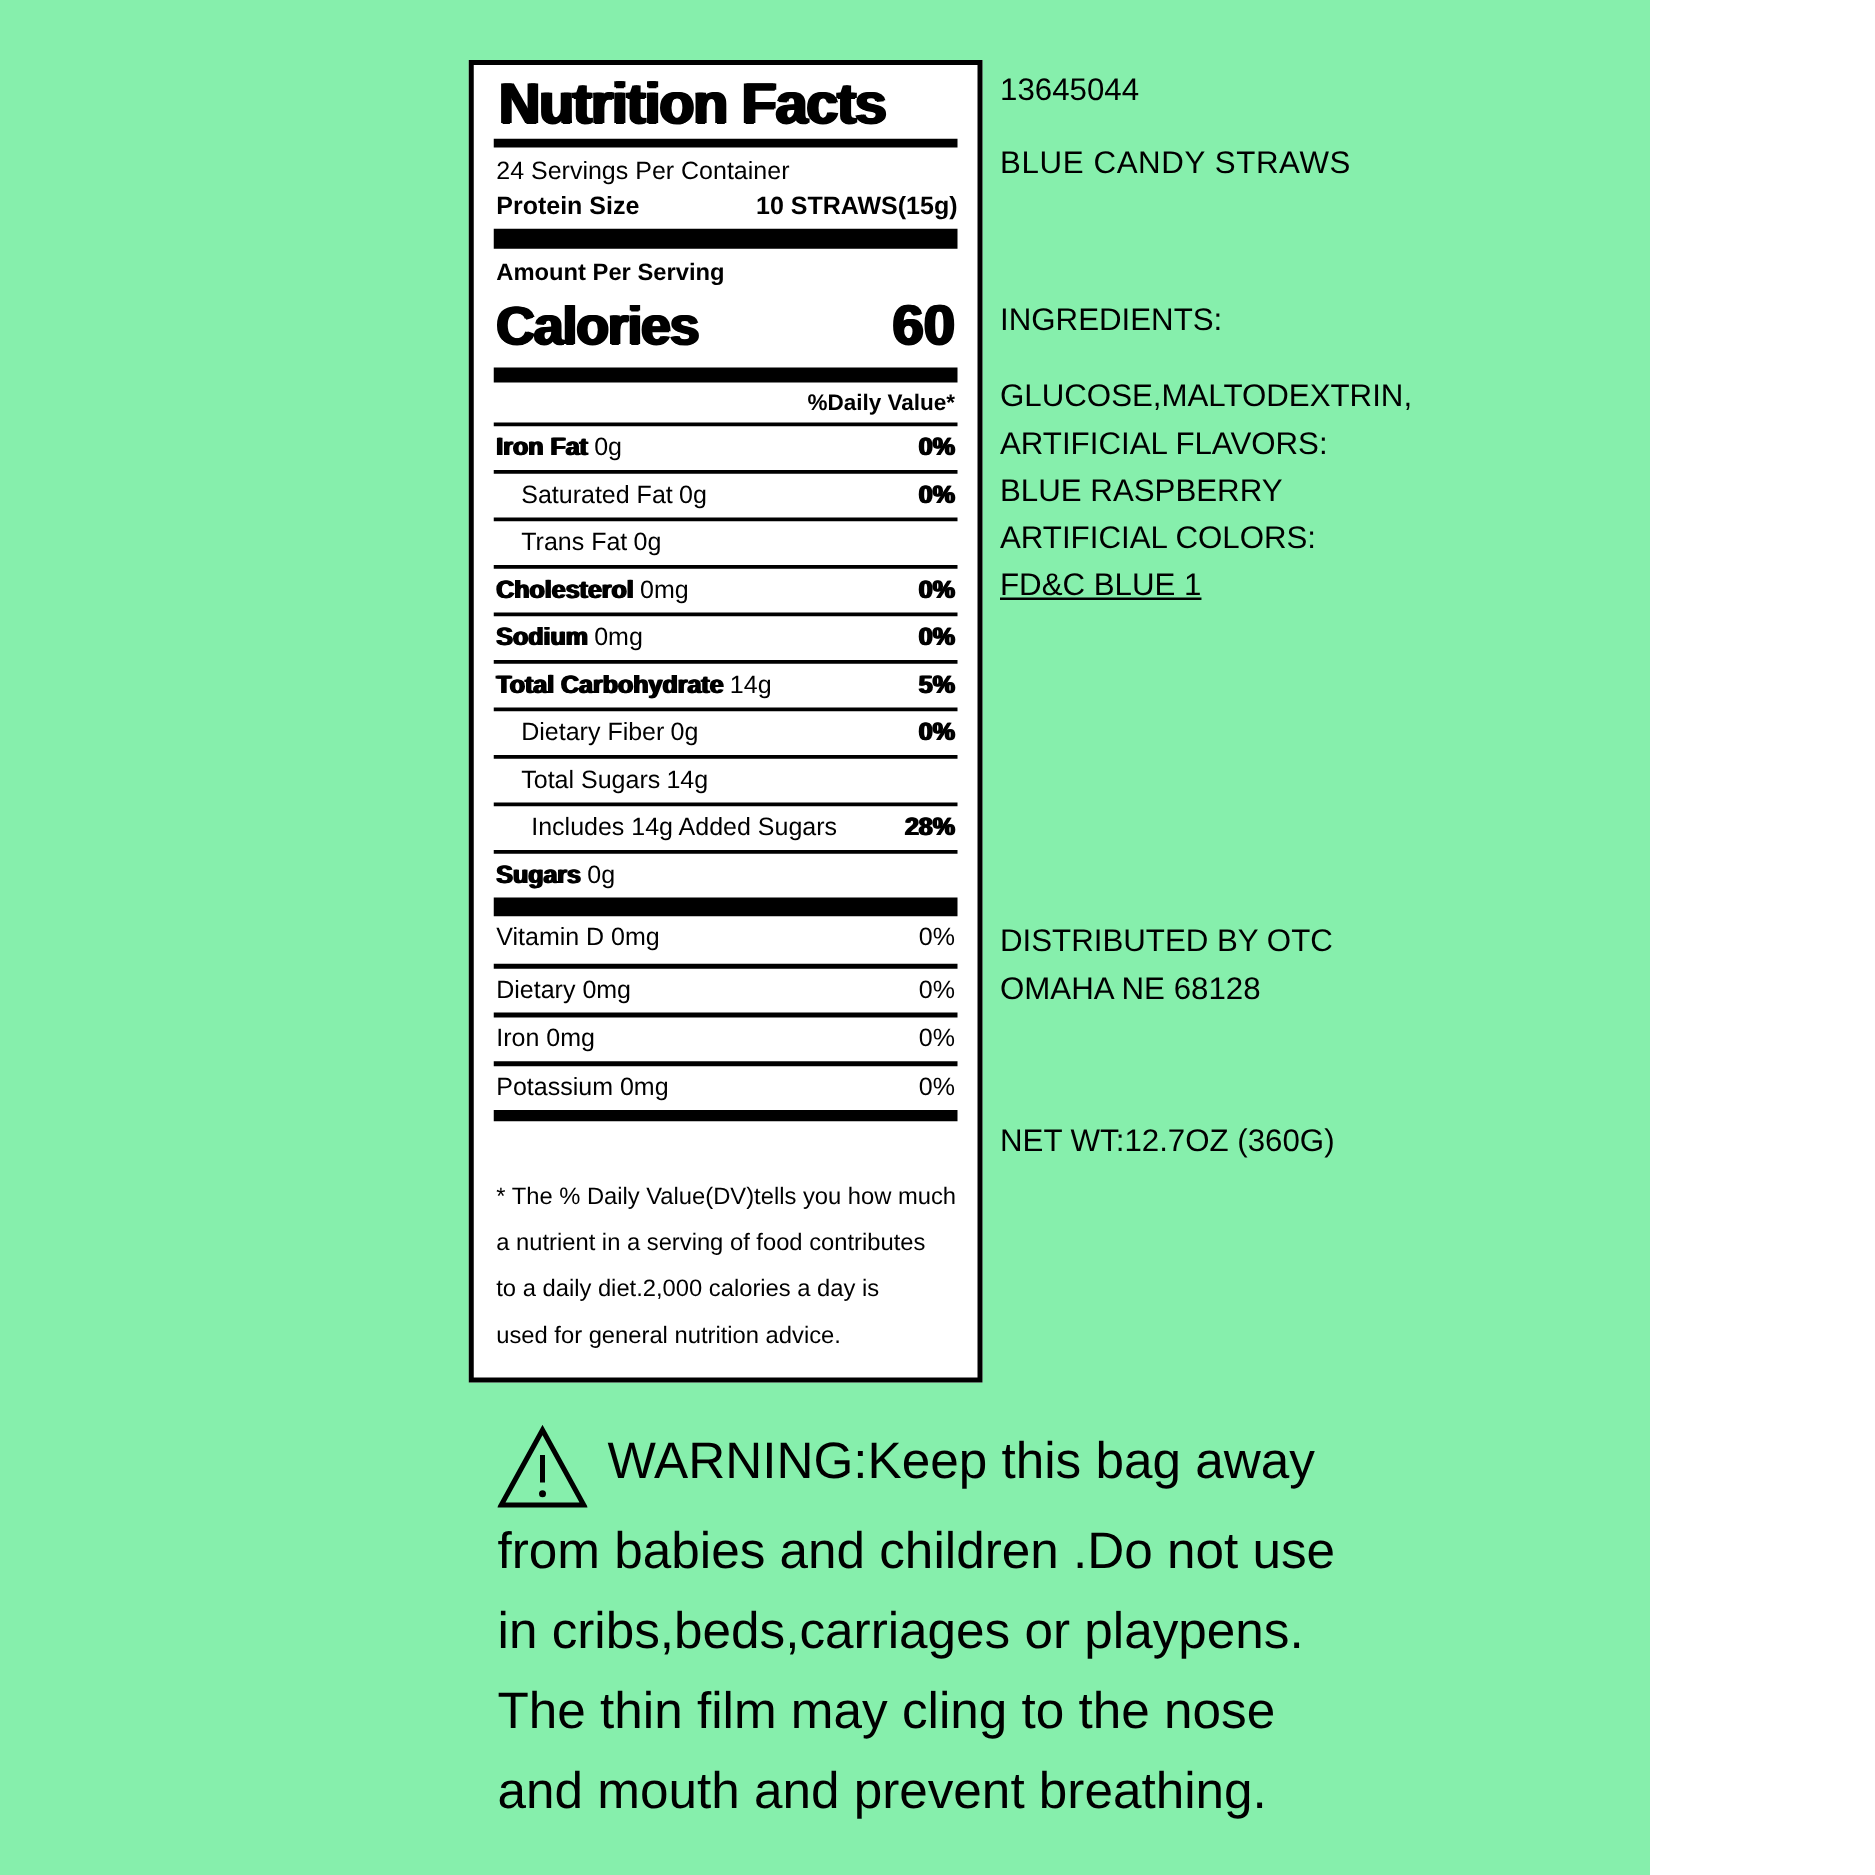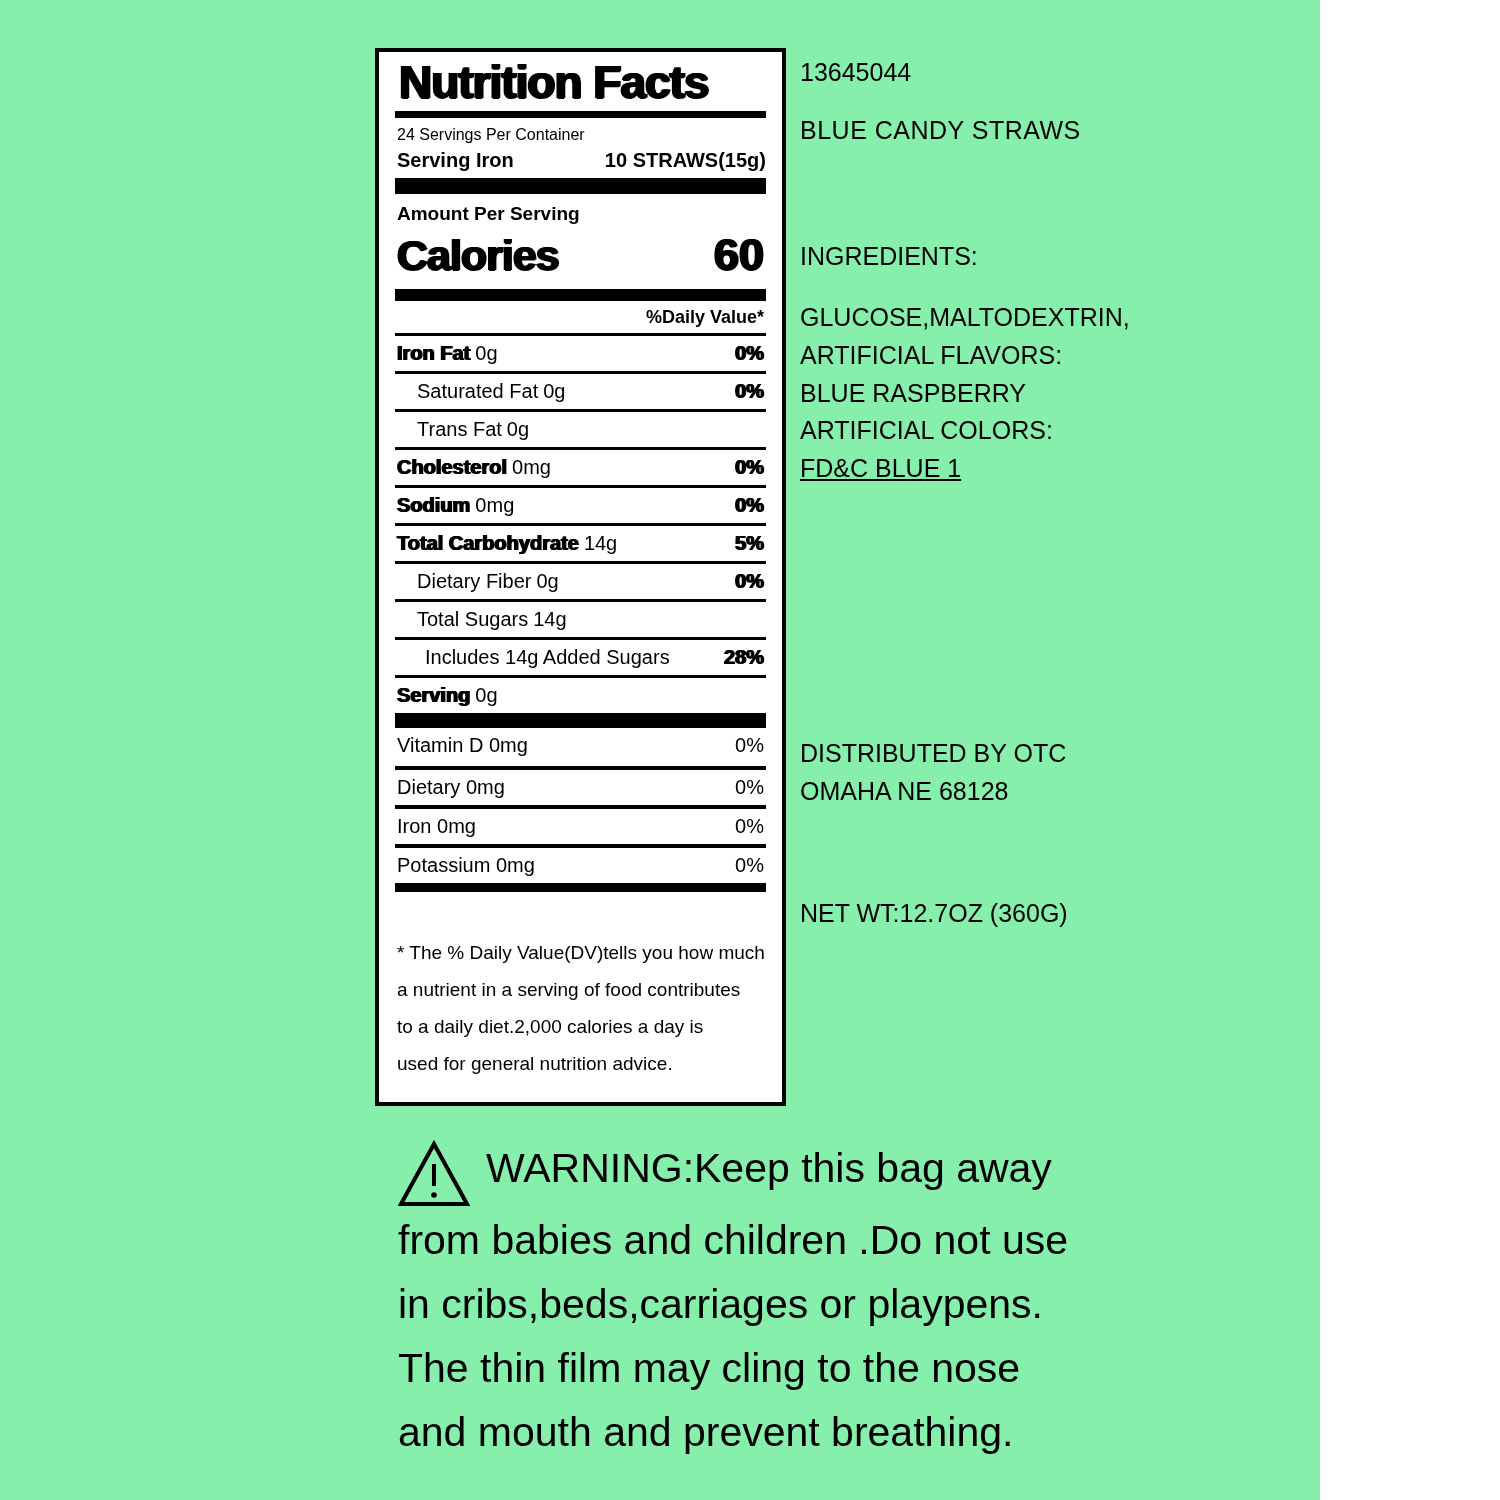--- a/index.html
+++ b/index.html
@@ -6,21 +6,21 @@
   html,body { width:1500px; height:1500px; background:#ffffff; color:#000;
     font-family:"Liberation Sans", sans-serif; }
   .canvas { position:relative; width:1320px; height:1500px; background:#86efac; overflow:hidden; }
 
   
   .nfp { position:absolute; left:375px; top:48px; width:411px; height:1058px;
     border:4px solid #000; background:#fff; padding:4px 16px 0 16px; }
   .nfp-title { font-size:46px; font-weight:bold; letter-spacing:-1px; line-height:1.15;
     text-shadow:1.3px 0 0 #000, -1.3px 0 0 #000, 0 0.8px 0 #000; padding-left:4px; }
   .rule-title { height:7px; background:#000; margin:2px 0 4px 0; }
-  .servings { font-size:16px; padding:4px 0 3px 2px; }
+  .servings { font-size:20px; padding:4px 0 3px 2px; }
   .srow { display:flex; justify-content:space-between; font-size:20px; font-weight:bold; padding:2px 0 6px 2px; }
   .bar { background:#000; }
   .bar-serv { height:16px; }
   .amount-per { font-size:19px; font-weight:bold; padding:9px 0 2px 2px; }
   .cal-row { display:flex; justify-content:space-between; align-items:baseline; padding:2px 2px 8px 2px; }
   .cal-label { font-size:43px; font-weight:bold; letter-spacing:-1px;
     text-shadow:1.2px 0 0 #000, -1.2px 0 0 #000, 0 0.7px 0 #000; }
   .cal-value { font-size:45px; font-weight:bold;
     text-shadow:1.2px 0 0 #000, -1.2px 0 0 #000, 0 0.7px 0 #000; }
   .bar-cal { height:12px; }
@@ -68,21 +68,21 @@
 </head>
 <body>
 
 <div class="canvas">
 
   <div class="nfp">
     <div class="nfp-title">Nutrition Facts</div>
     <div class="rule-title"></div>
     <div class="servings">24 Servings Per Container</div>
     <div class="srow">
-      <span>Serving Iron</span>
+      <span>Protein Size</span>
       <span>10 STRAWS(15g)</span>
     </div>
     <div class="bar bar-serv"></div>
     <div class="amount-per">Amount Per Serving</div>
     <div class="cal-row">
       <span class="cal-label">Calories</span>
       <span class="cal-value">60</span>
     </div>
     <div class="bar bar-cal"></div>
     <div class="dv-header">%Daily Value*</div>
@@ -117,21 +117,21 @@
     </div>
     <div class="nrow">
       <span class="ind1"><span>Total Sugars</span><span class="amt">14g</span></span>
       <span></span>
     </div>
     <div class="nrow">
       <span class="ind2"><span>Includes 14g Added Sugars</span></span>
       <span class="pct-b">28%</span>
     </div>
     <div class="nrow">
-      <span><span class="heavy">Serving</span><span class="amt">0g</span></span>
+      <span><span class="heavy">Sugars</span><span class="amt">0g</span></span>
       <span></span>
     </div>
 
     <div class="bar bar-protein"></div>
 
     <div class="mrow">
       <span>Vitamin D 0mg</span>
       <span>0%</span>
     </div>
     <div class="mrow">

